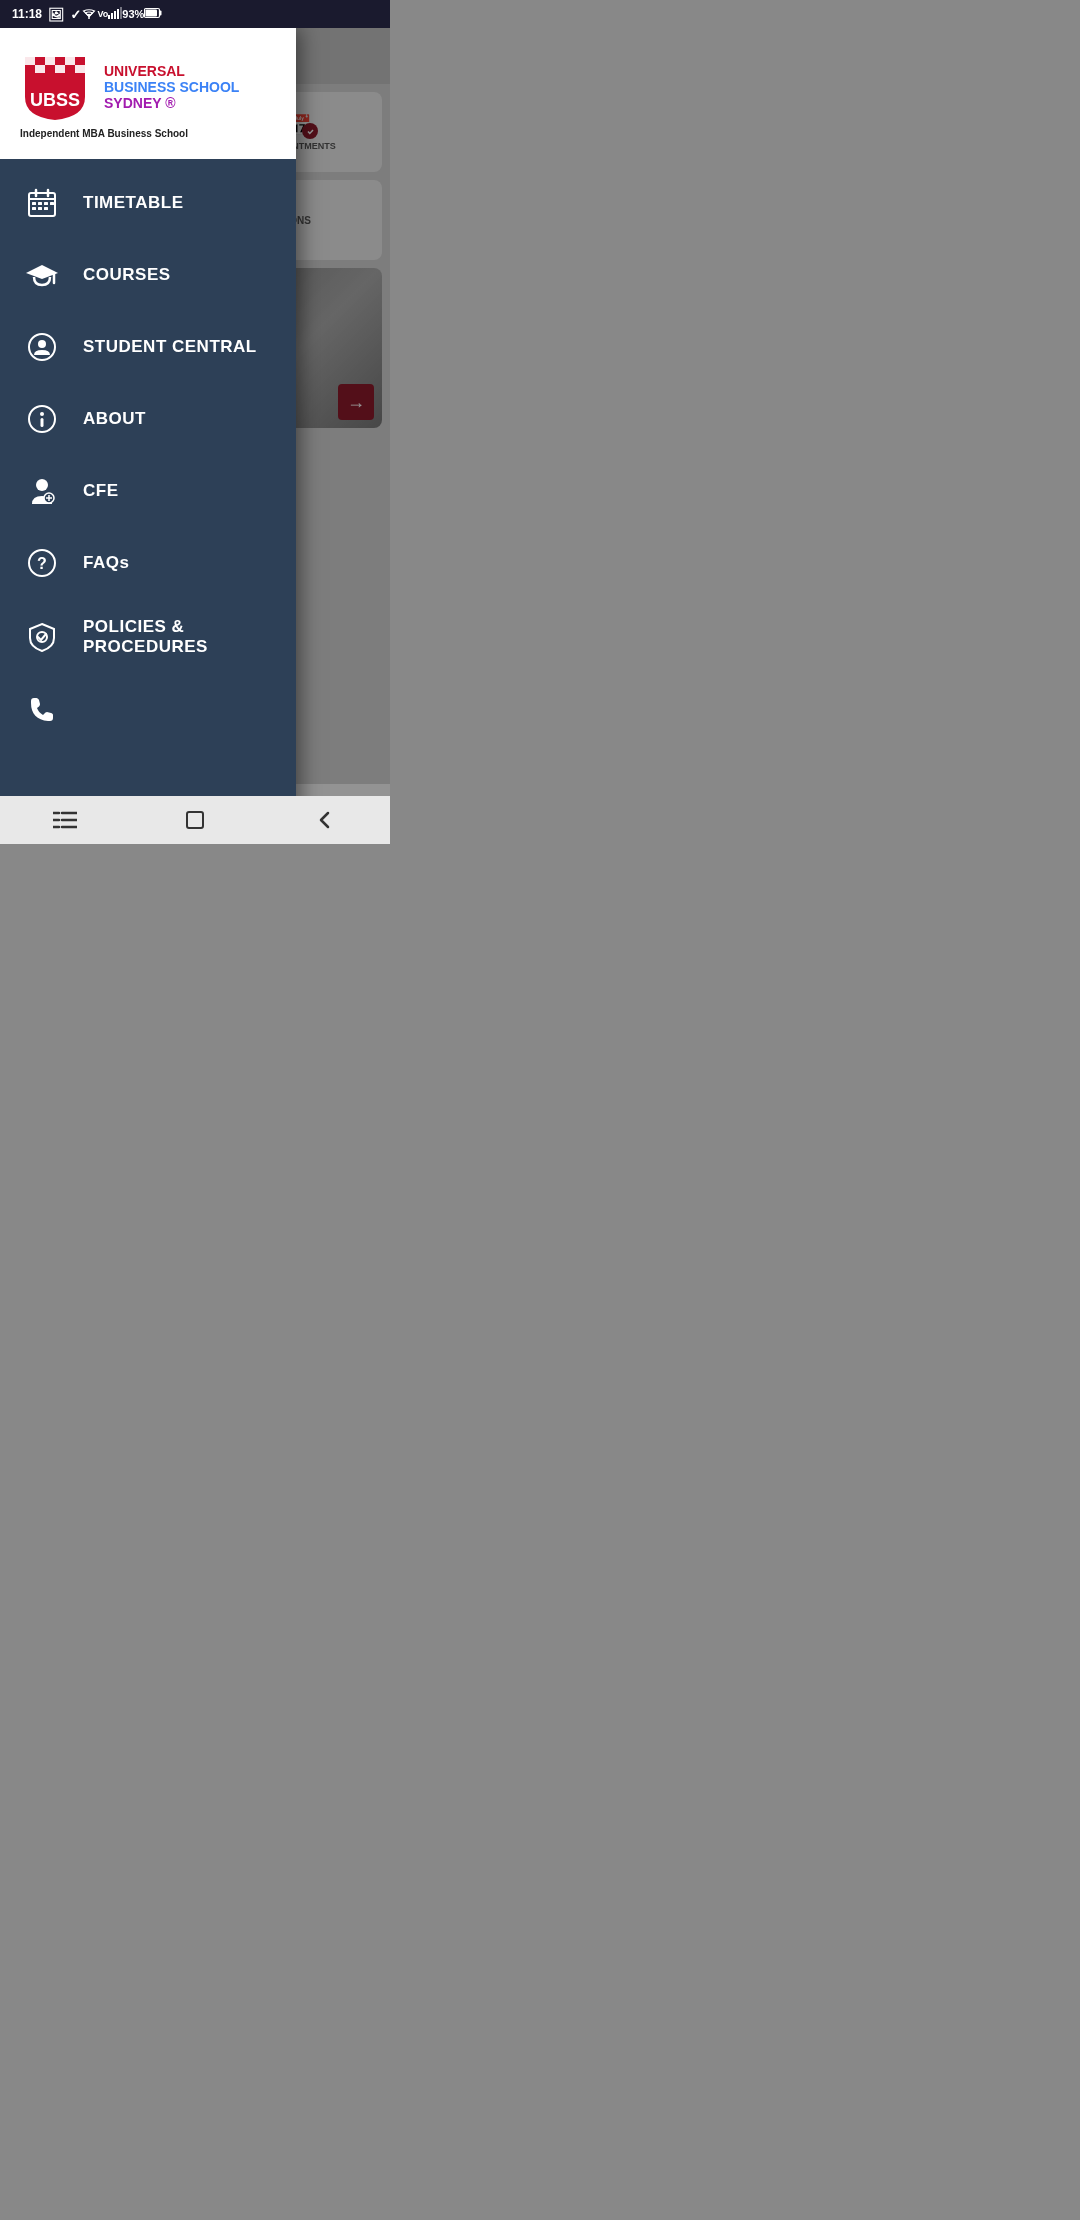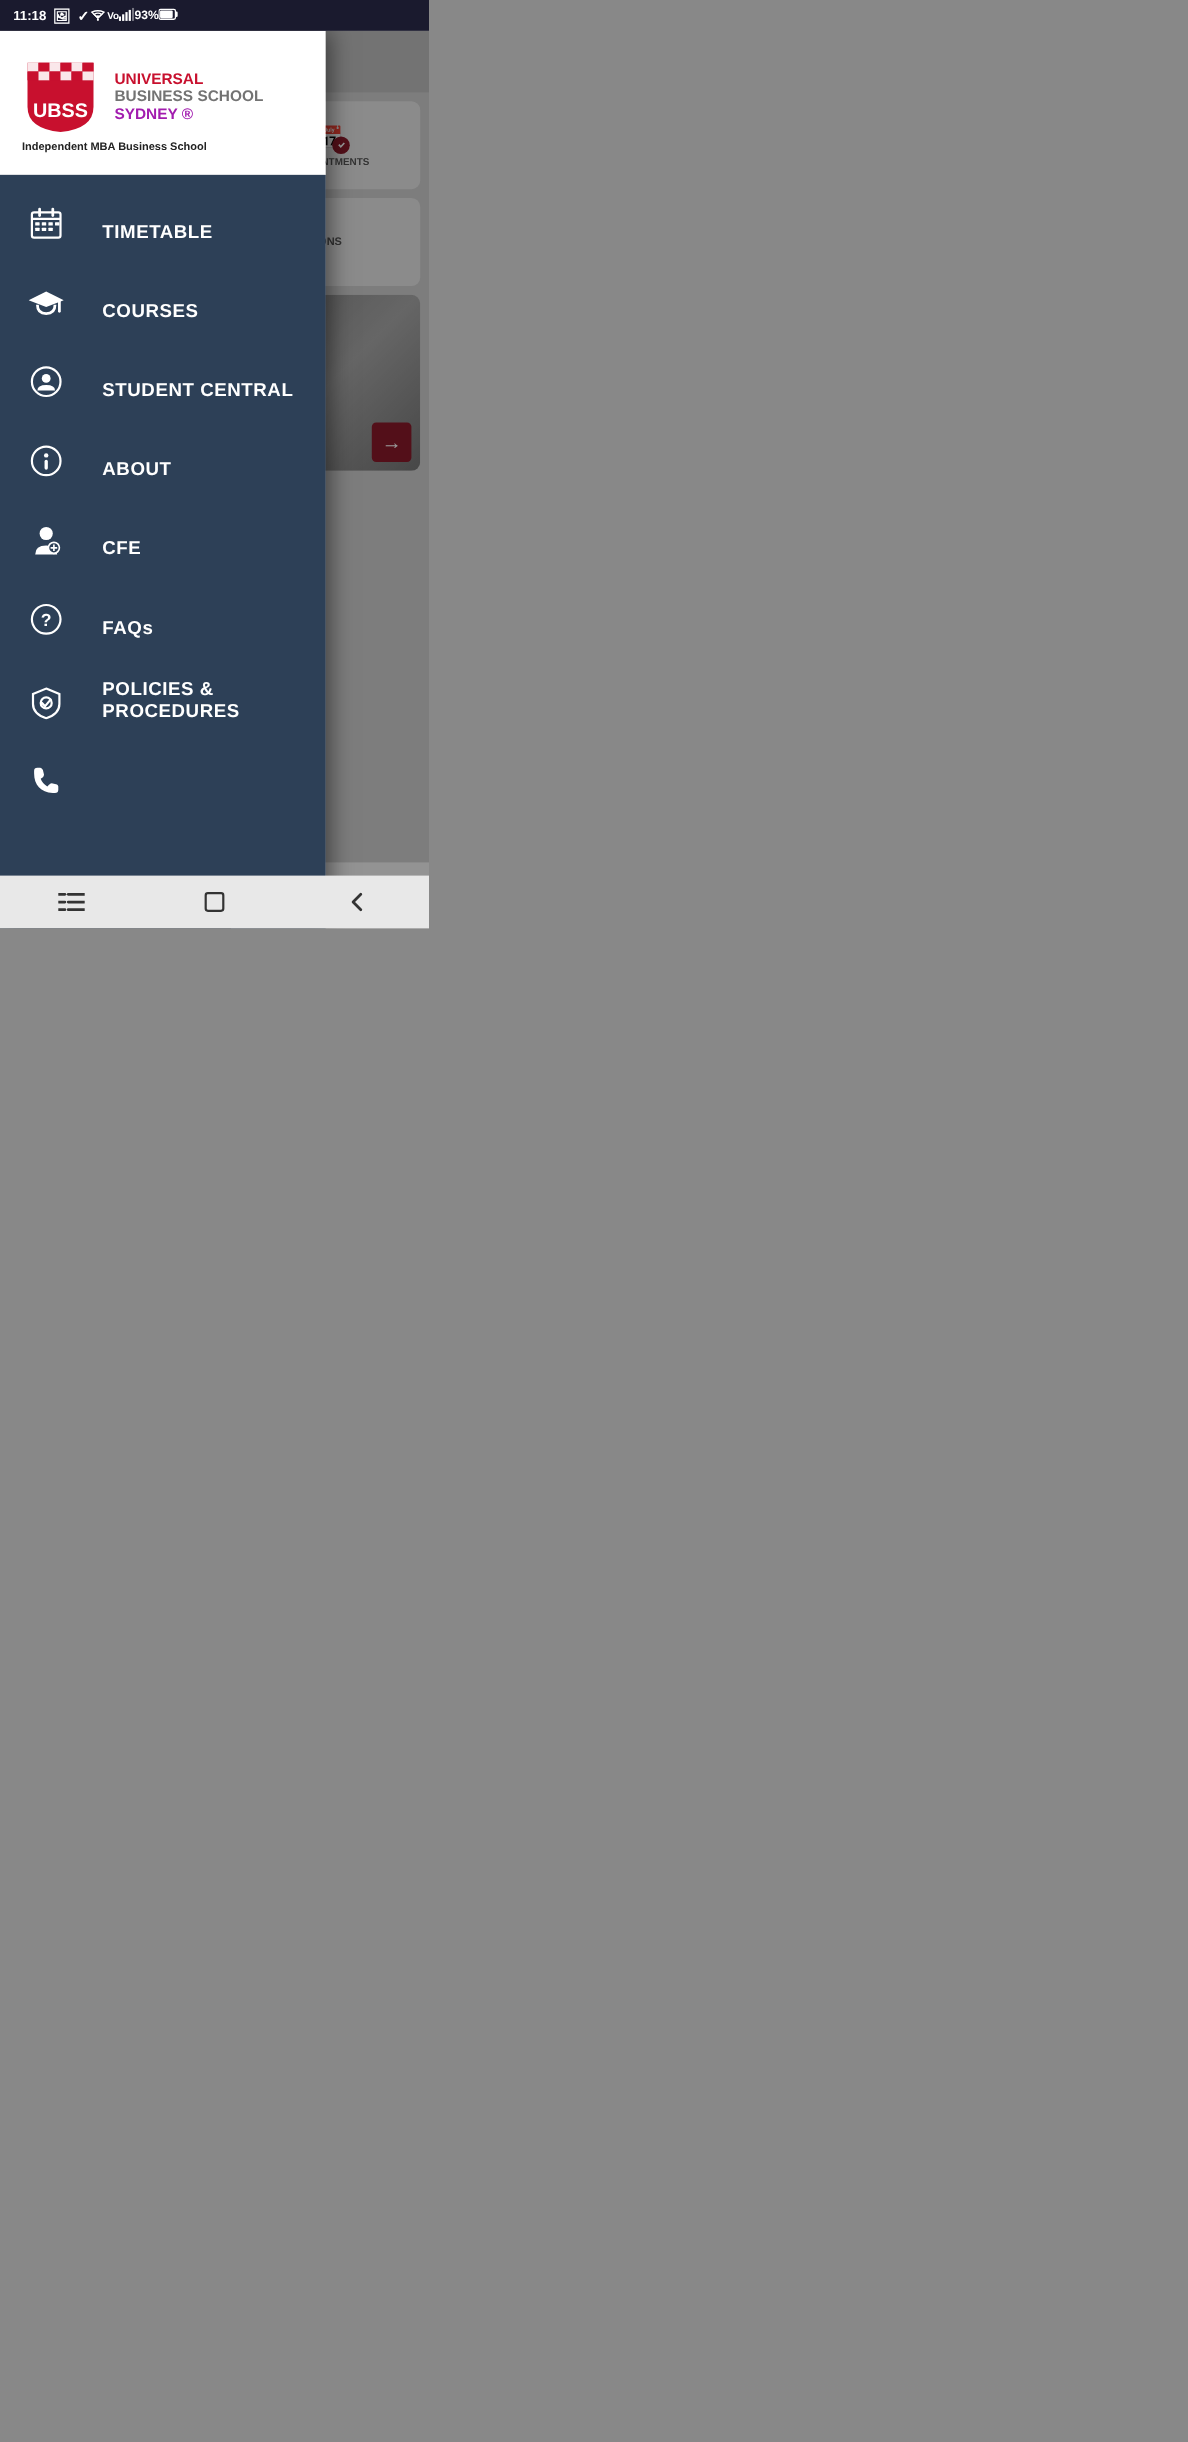--- a/index.html
+++ b/index.html
@@ -180,23 +180,23 @@
     
     .drawer-menu {
       background: #2d4057;
       flex: 1;
       overflow-y: auto;
       padding: 8px 0;
     }
 
     .menu-item {
       display: flex;
-      align-items: flex-end;
+      align-items: center;
       padding: 18px 24px;
-      gap: 33px;
+      gap: 23px;
       cursor: pointer;
       transition: background 0.2s;
     }
 
     .menu-icon {
       width: 36px;
       height: 36px;
       display: flex;
       align-items: center;
       justify-content: center;
@@ -353,21 +353,21 @@
             <rect x="35" y="13" width="10" height="8" fill="white" opacity="0.9"></rect>
             <rect x="45" y="13" width="10" height="8" fill="#c8102e"></rect>
             <rect x="55" y="13" width="10" height="8" fill="white" opacity="0.9"></rect>
 
             <text x="35" y="54" text-anchor="middle" font-family="Arial" font-weight="900" font-size="18" fill="white">UBSS</text>
           </svg>
         </div>
         <div class="logo-text">
           <div style="line-height:1.2;">
             <span class="logo-full" style="font-size:14px;color:#c8102e;font-weight:900;display:block;">UNIVERSAL</span>
-            <span class="logo-full" style="font-size:14px;color:#737373;font-weight:900;display:block;">BUSINESS SCHOOL</span>
+            <span class="logo-full" style="font-size:14px;color:#3b82f6;font-weight:900;display:block;">BUSINESS SCHOOL</span>
             <span class="logo-full" style="font-size:14px;color:#a21caf;font-weight:900;display:block;">SYDNEY ®</span>
           </div>
         </div>
       </div>
       <div class="logo-tagline">Independent MBA Business School</div>
     </div>
 
     <div class="drawer-menu">
 
       <div class="menu-item">

